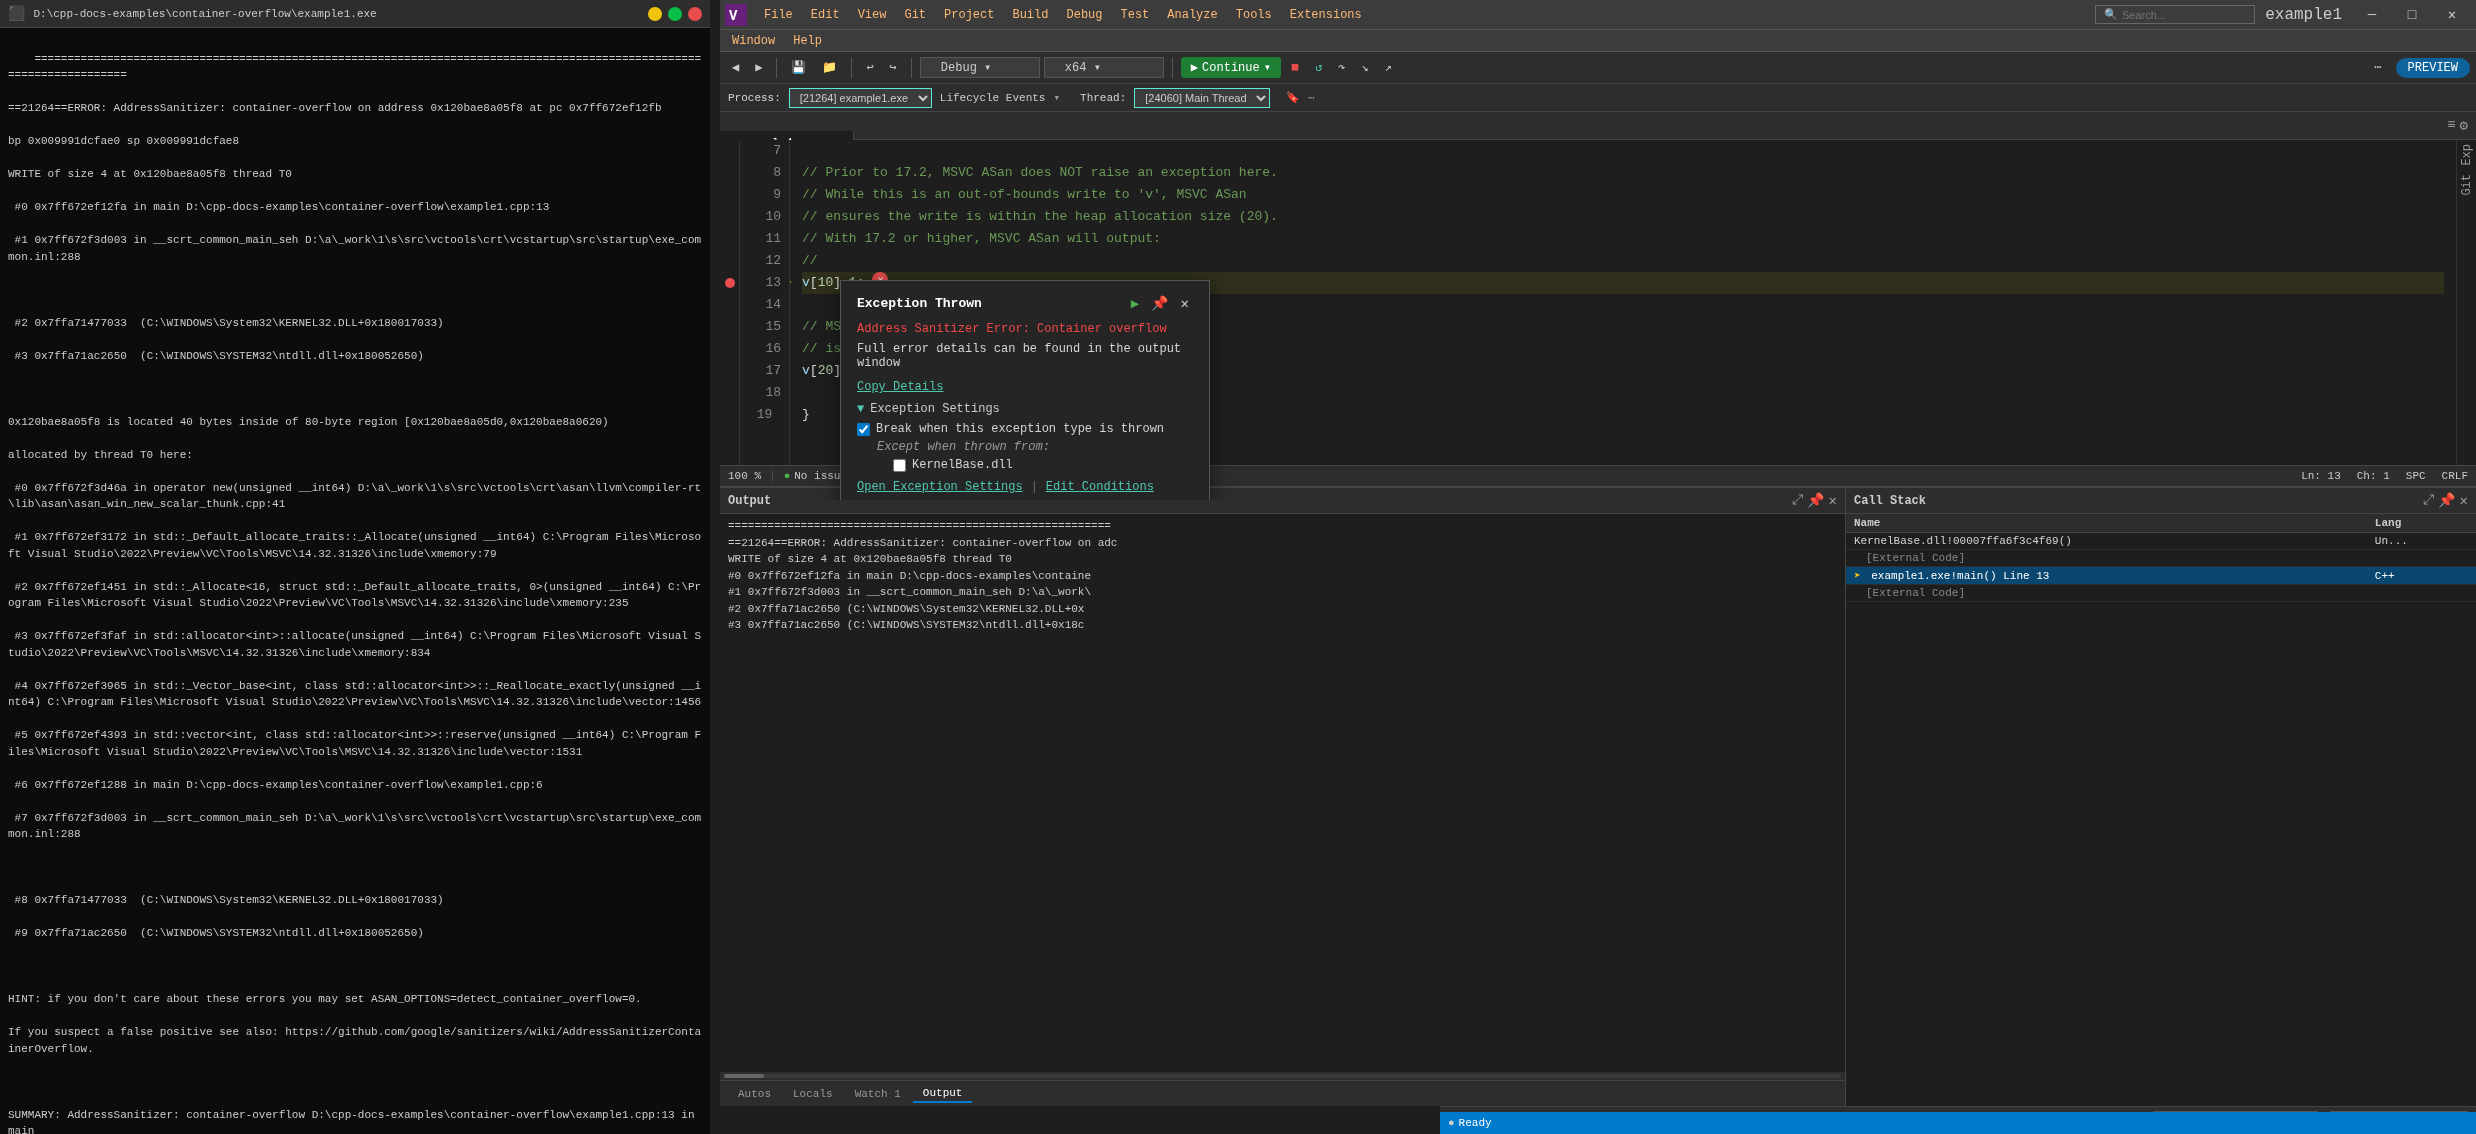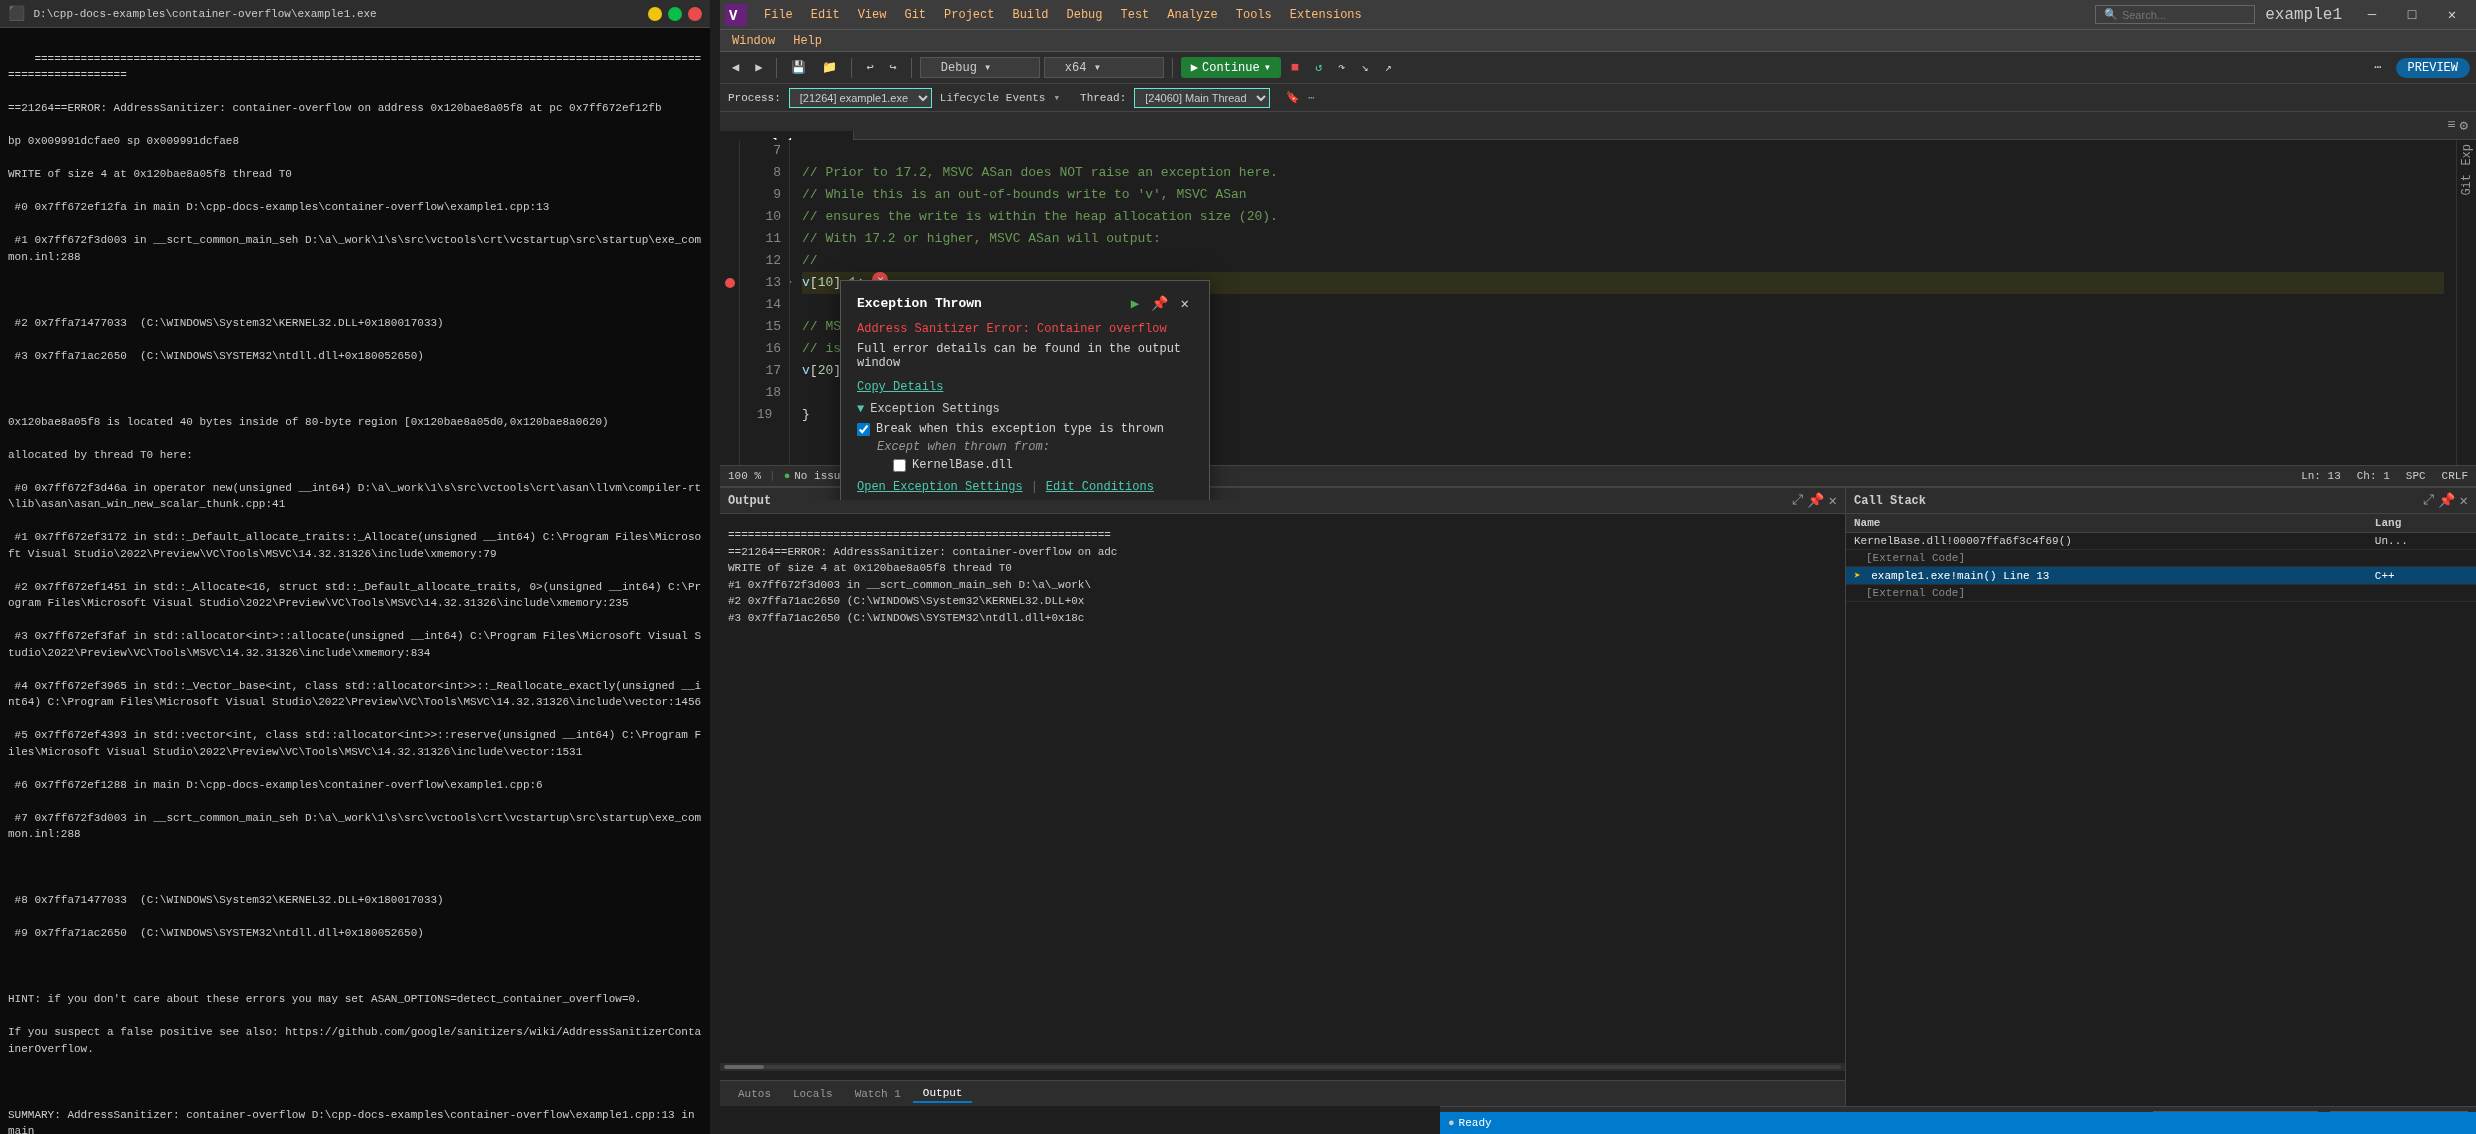--- a/index.html
+++ b/index.html
@@ -231,21 +231,21 @@
     .exception-sub { margin-left: 20px; color: #999; font-size: 12px; margin-bottom: 4px; font-style: italic; }
     .exception-sub-sub { margin-left: 36px; display: flex; align-items: center; gap: 6px; font-size: 12px; color: #d4d4d4; margin-bottom: 8px; }
     .exception-footer { display: flex; align-items: center; gap: 8px; }
     .exception-footer-link { color: #4ec9b0; cursor: pointer; font-size: 12px; text-decoration: underline; }
     .exception-footer-sep { color: #666; }
     .output-panel {
       flex: 1;
       background: #1e1e1e;
       border-top: 1px solid #444;
       border-right: 1px solid #444;
-      display: flex; flex-direction: column; gap: 9px;
+      display: flex; flex-direction: column;
     }
     .panel-header {
       background: #2d2d2d;
       height: 26px;
       display: flex; align-items: center;
       padding: 0 8px; gap: 6px;
       border-bottom: 1px solid #444;
     }
     .panel-title { font-size: 12px; color: #ccc; font-weight: bold; }
     .panel-controls { margin-left: auto; display: flex; gap: 4px; }
@@ -627,20 +627,21 @@
         <div class="panel-controls">
           <span class="panel-btn">⤢</span>
           <span class="panel-btn">📌</span>
           <span class="panel-btn">✕</span>
         </div>
       </div>
       <div class="panel-content">
         <div>==========================================================</div>
         <div>==21264==ERROR: AddressSanitizer: container-overflow on adc</div>
         <div>WRITE of size 4 at 0x120bae8a05f8 thread T0</div>
+        <div> #0 0x7ff672ef12fa in main D:\cpp-docs-examples\containe</div>
         <div> #1 0x7ff672f3d003 in __scrt_common_main_seh D:\a\_work\</div>
         <div> #2 0x7ffa71ac2650  (C:\WINDOWS\System32\KERNEL32.DLL+0x</div>
         <div> #3 0x7ffa71ac2650  (C:\WINDOWS\SYSTEM32\ntdll.dll+0x18c</div>
       </div>
       <div style="height:8px; background:#2d2d2d; display:flex; align-items:center; padding:0 4px;">
         <div style="flex:1; height:4px; background:#3c3c3c; border-radius:2px;">
           <div style="width:40px; height:4px; background:#666; border-radius:2px;"></div>
         </div>
       </div>
 

